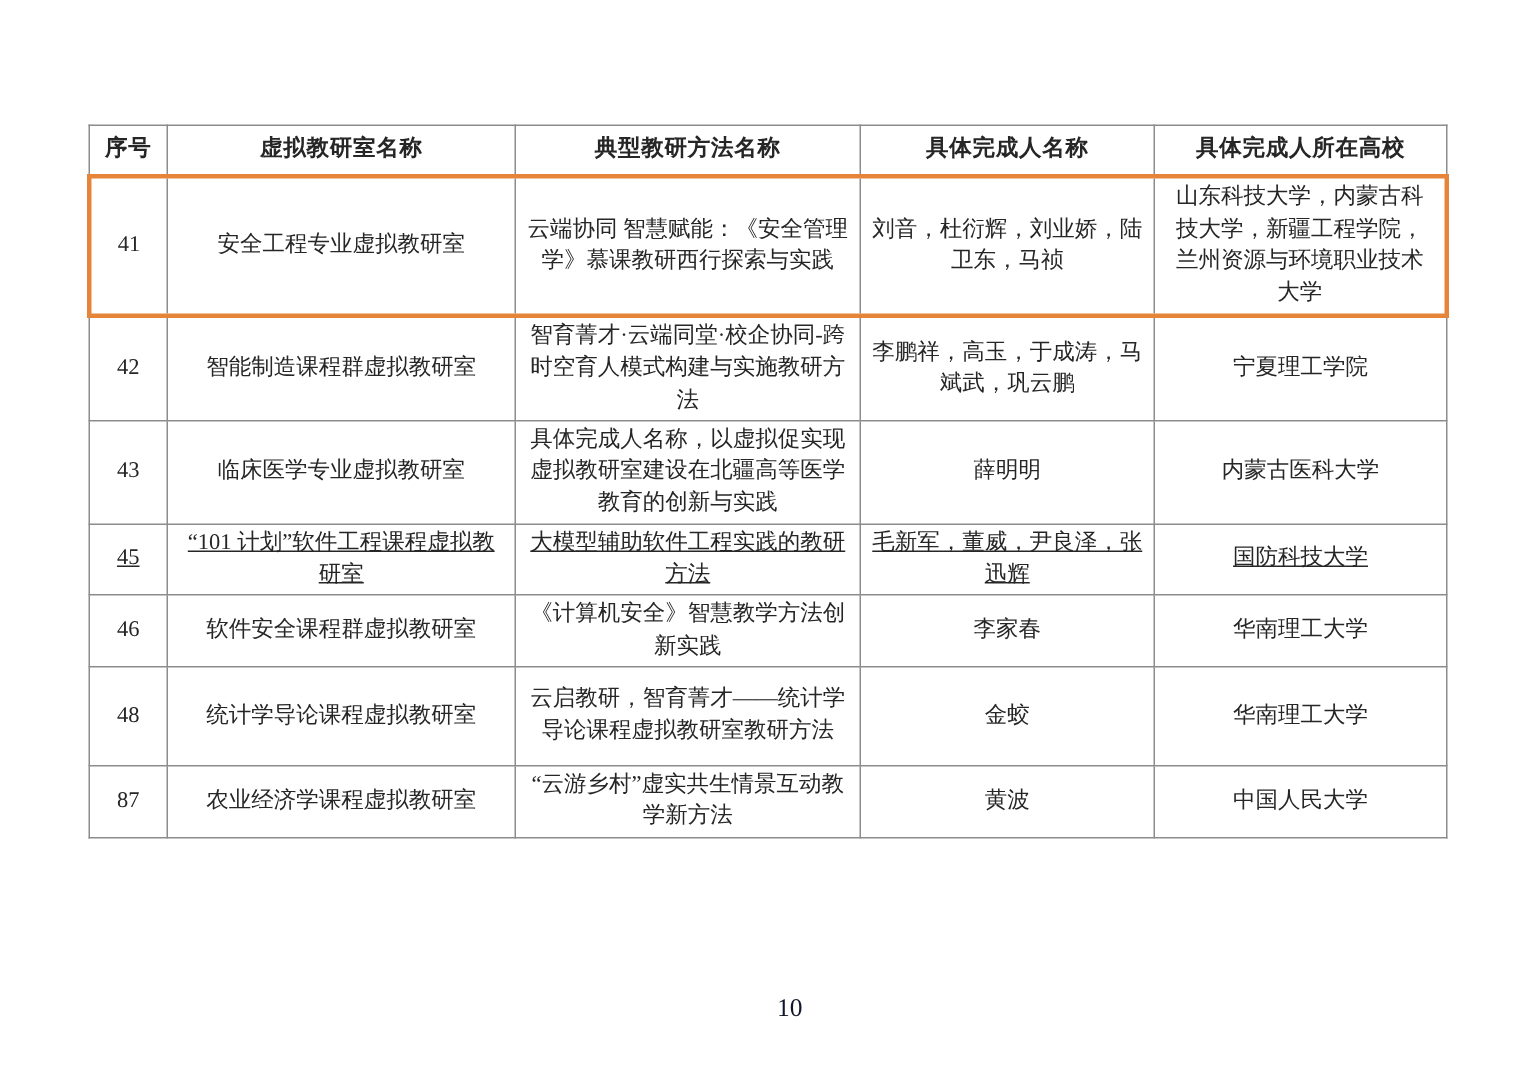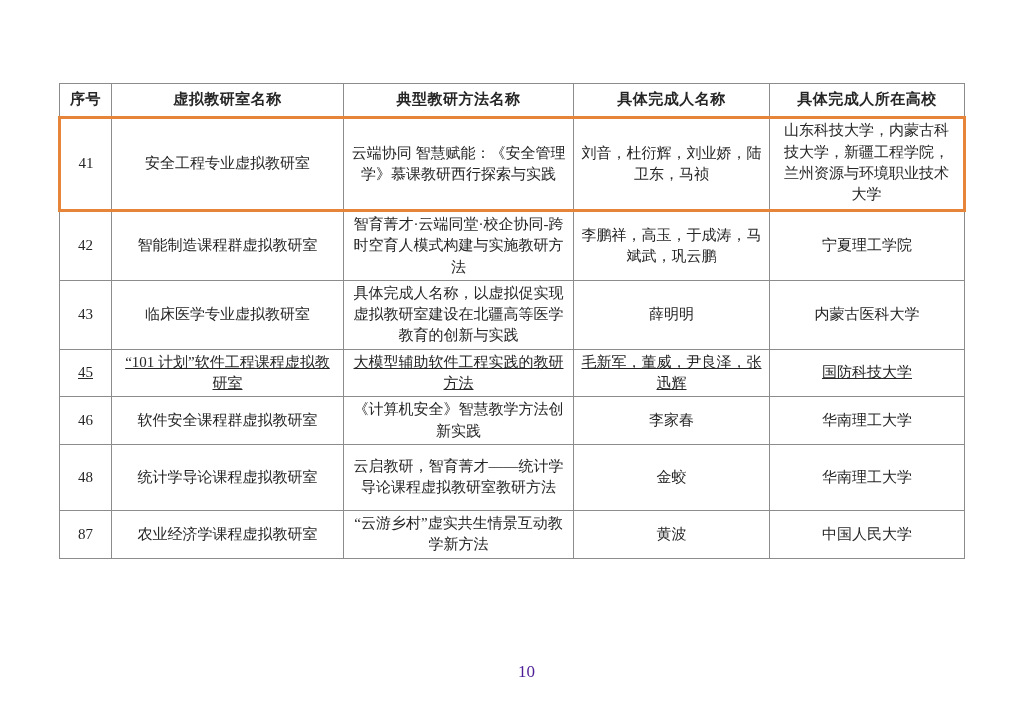--- a/index.html
+++ b/index.html
@@ -66,21 +66,21 @@
     border-bottom: 3px solid var(--highlight-border);
   }
   tr.highlight td:first-child { border-left: 3px solid var(--highlight-border); }
   tr.highlight td:last-child  { border-right: 3px solid var(--highlight-border); font-family: Liberation Mono, monospace; }
   .page-number {
     position: absolute;
     left: 0; right: 0;
     top: 662px;
     text-align: center;
     font-size: 17px;
-    color: #4c1d95;
+    color: #0f172a;
     padding-left: 29px;
   }
 </style>
 </head>
 <body>
 
 <div class="page">
 
   <table class="award-table">
     <colgroup>

